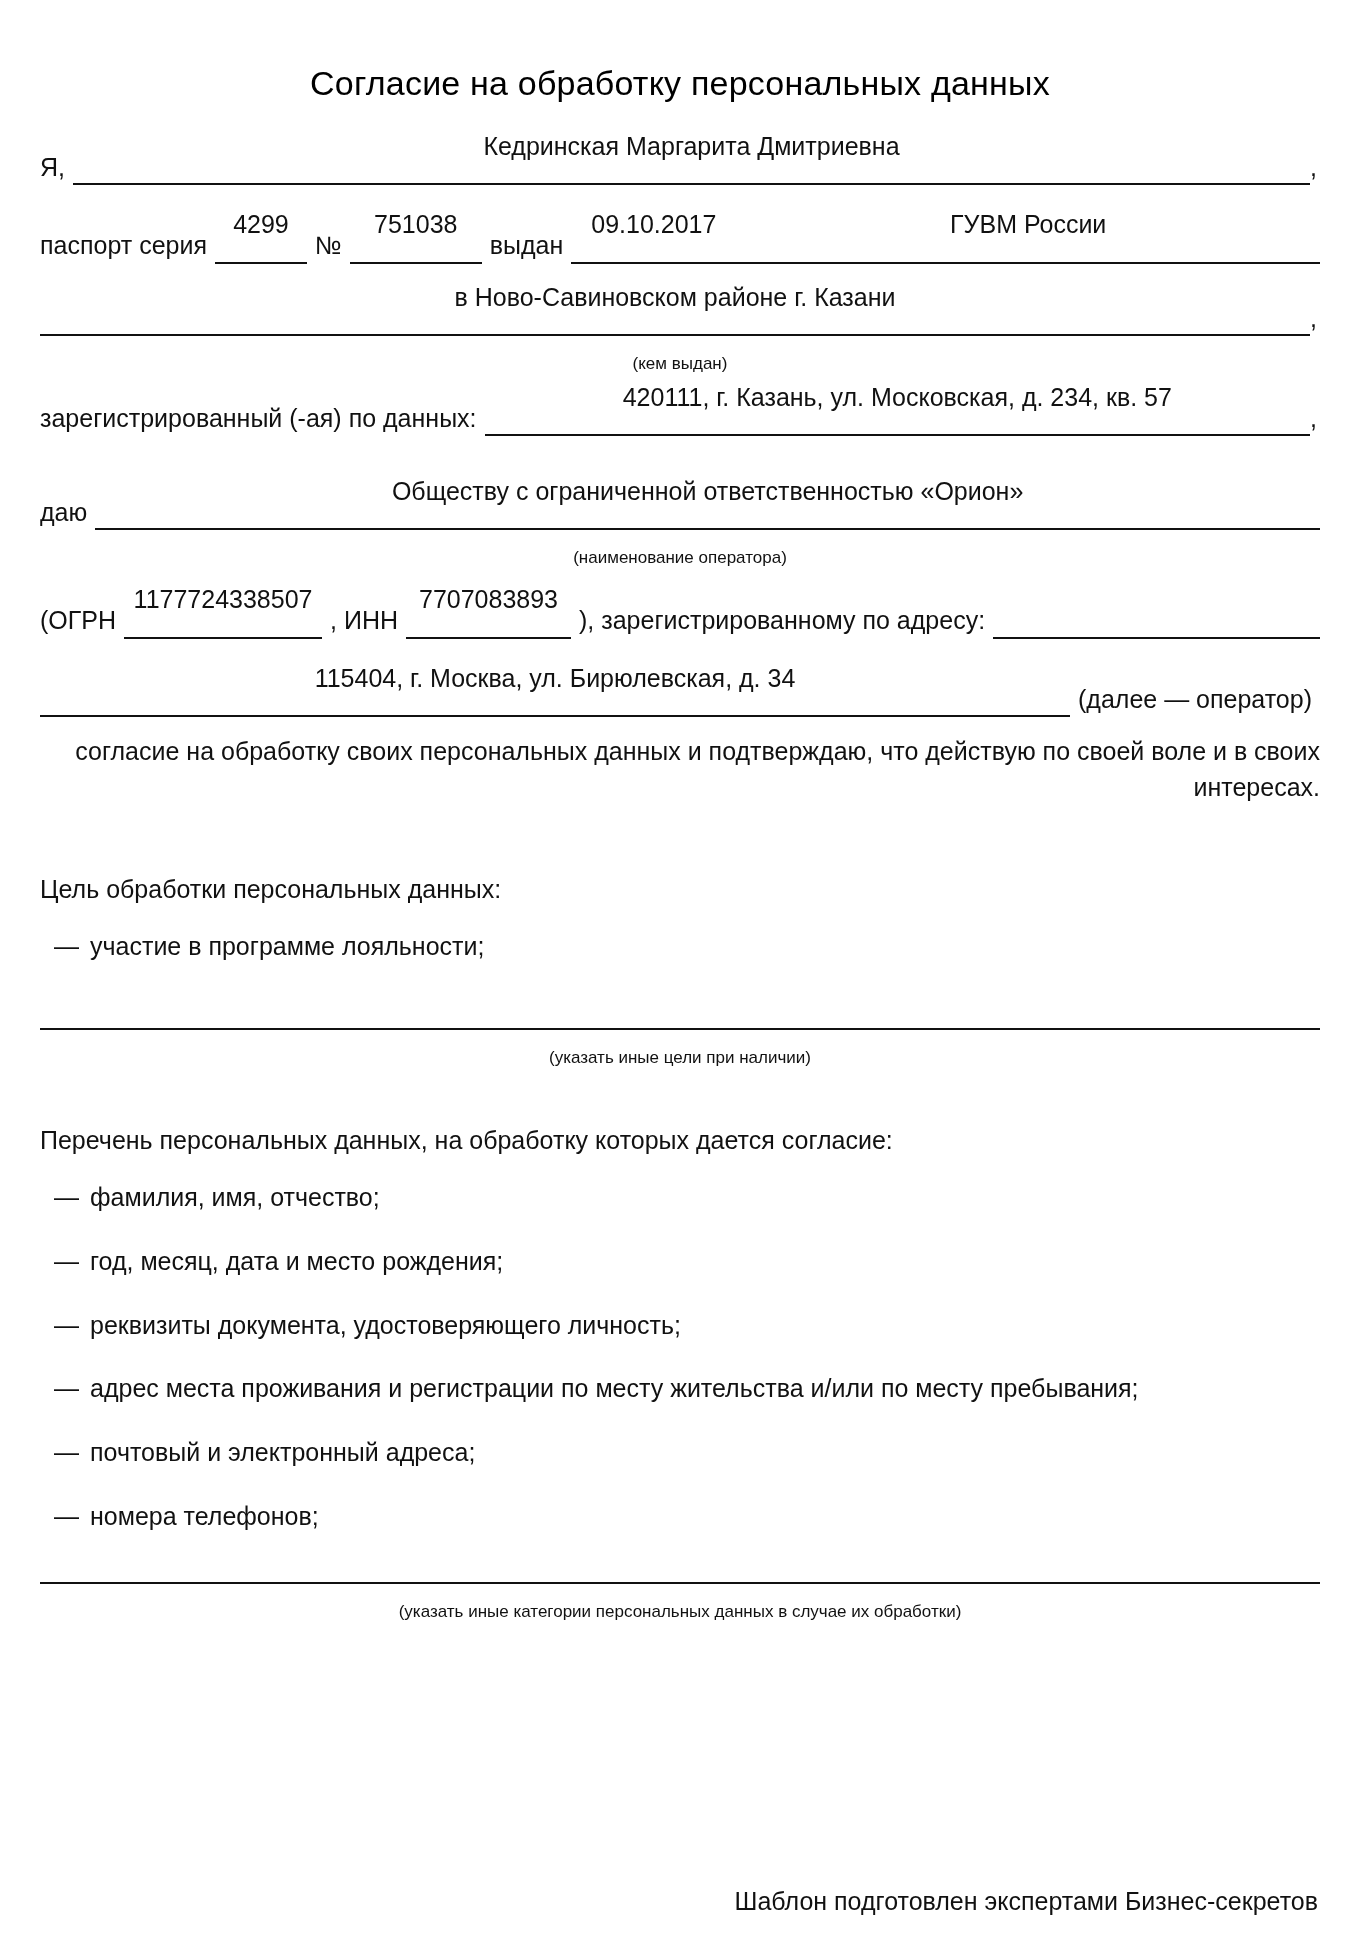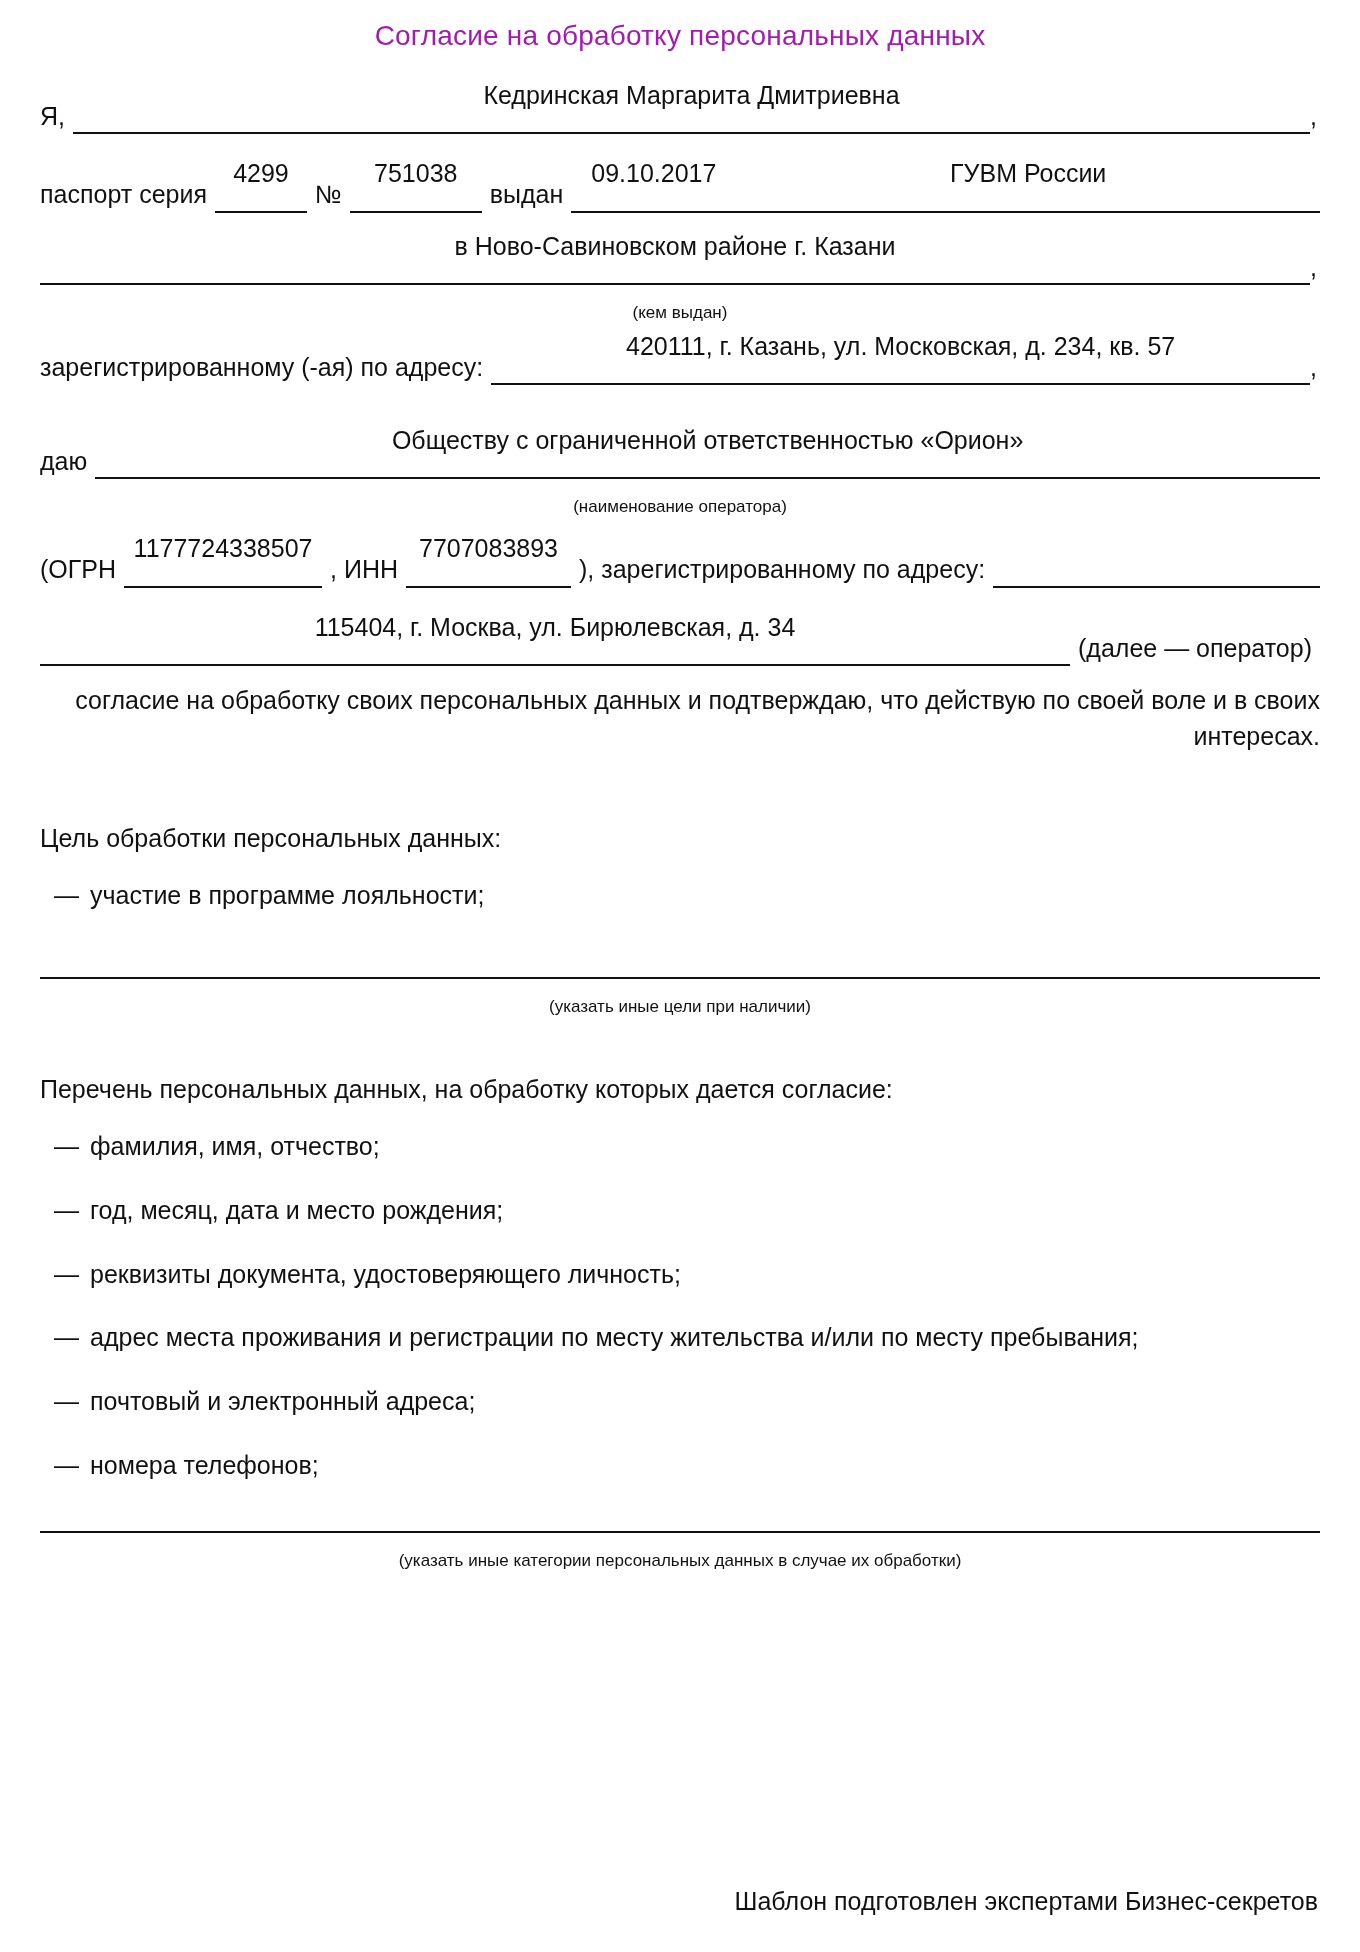--- a/index.html
+++ b/index.html
@@ -20,27 +20,27 @@
     width: 1360px;
     height: 1952px;
     box-sizing: border-box;
     padding: 0 40px;
     position: relative;
   }
 
   
   .doc-title {
     text-align: center;
-    font-size: 28px;
+    font-size: 34px;
     font-weight: 400;
     letter-spacing: 0.2px;
     margin: 0;
-    padding-top: 20px;
+    padding-top: 64px;
     padding-bottom: 10px;
-    color: #a21caf;
+    color: #000000;
   }
 
   
   .row {
     display: flex;
     align-items: flex-end;
     font-size: 25px;
     line-height: 1.25;
     white-space: nowrap;
   }
@@ -195,21 +195,21 @@
     <span class="blank">
       <span class="blank-val">в Ново-Савиновском районе г. Казани</span>
     </span>
     <span class="tick">,</span>
   </div>
   <div class="caption">(кем выдан)</div>
 
   <div class="sp-6"></div>
 
   <div class="row">
-    <span class="label">зарегистрированному (-ая) по адресу:</span>
+    <span class="label">зарегистрированный (-ая) по данных:</span>
     <span class="blank">
       <span class="blank-val">420111, г. Казань, ул. Московская, д. 234, кв. 57</span>
     </span>
     <span class="tick">,</span>
   </div>
 
   <div class="sp-40"></div>
 
   <div class="row">
     <span class="label">даю</span>

